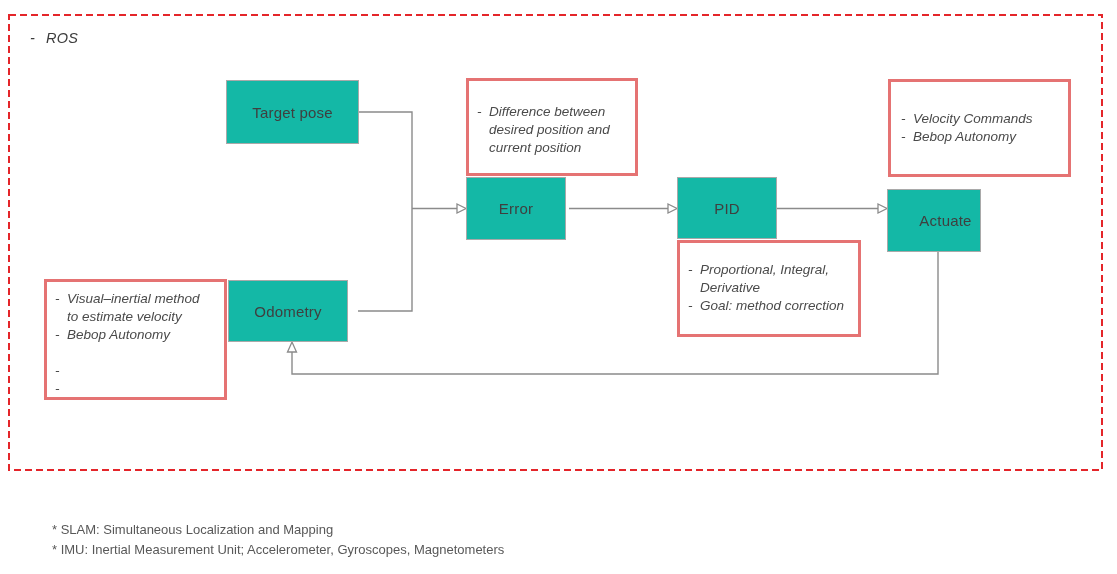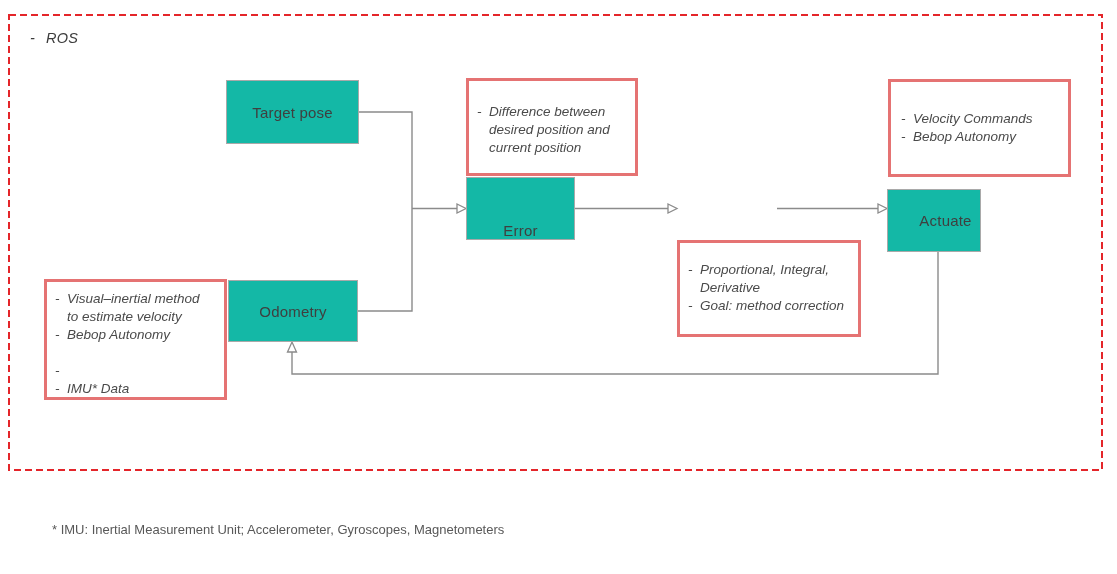--- a/index.html
+++ b/index.html
@@ -21,24 +21,24 @@
     border: 1px solid #a9a9a9;
     box-sizing: border-box;
     display: flex;
     align-items: center;
     justify-content: center;
     font-size: 15px;
     color: #3f3f3f;
     letter-spacing: 0.2px;
   }
   #node-target   { left: 226px; top: 80px;  width: 133px; height: 64px; }
-  #node-error    { left: 466px; top: 177px; width: 109px; height: 63px; align-items: flex-end; }
+  #node-error    { left: 466px; top: 177px; width: 100px; height: 63px; }
   #node-pid      { left: 677px; top: 177px; width: 100px; height: 62px; }
   #node-actuate  { left: 887px; top: 189px; width: 94px; height: 63px; padding-left: 23px; }
-  #node-odometry { left: 228px; top: 280px; width: 130px; height: 62px; }
+  #node-odometry { left: 228px; top: 280px; width: 120px; height: 62px; }
 
   
   .note {
     position: absolute;
     z-index: 3;
     background: #ffffff;
     border: 3px solid #e57373;
     box-sizing: border-box;
     color: #4a4a4a;
     font-style: italic;
@@ -106,20 +106,23 @@
     <span class="dash">-</span>
     <span>ROS</span>
   </div>
 
   <div class="node" id="node-target">
     <span>Target pose</span>
   </div>
   <div class="node" id="node-error">
     <span>Error</span>
   </div>
+  <div class="node" id="node-pid">
+    <span>PID</span>
+  </div>
   <div class="node" id="node-actuate">
     <span>Actuate</span>
   </div>
   <div class="node" id="node-odometry">
     <span>Odometry</span>
   </div>
 
   <div class="note" id="note-error">
     <div class="item">
       <span class="dash">-</span>
@@ -156,21 +159,21 @@
     </div>
     <div class="item">
       <span class="dash">-</span>
       <span class="txt">Bebop Autonomy</span>
     </div>
     <div class="item gap-above">
       <span class="dash">-</span>
     </div>
     <div class="item">
       <span class="dash">-</span>
-      <span class="txt">IMU* Data</span>
     </div>
   </div>
 
   <div class="footnotes">
+    <div>* SLAM: Simultaneous Localization and Mapping</div>
     <div>* IMU: Inertial Measurement Unit; Accelerometer, Gyroscopes, Magnetometers</div>
   </div>
 
 </div>
 
 </body></html>

